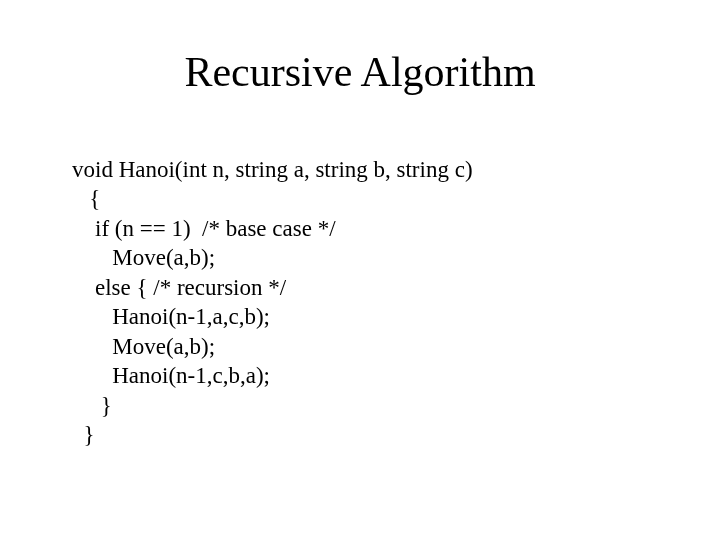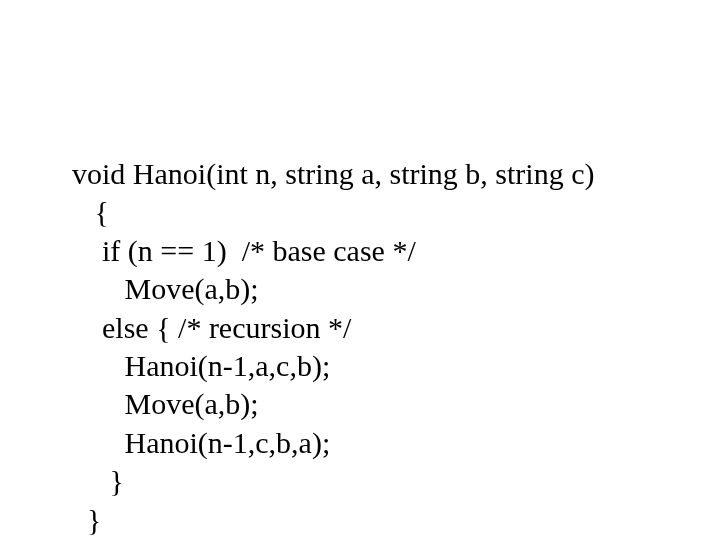--- a/index.html
+++ b/index.html
@@ -23,29 +23,30 @@
     left: 0;
     right: 0;
     text-align: center;
     font-size: 42px;
     font-weight: normal;
   }
   .body {
     position: absolute;
     top: 155px;
     left: 72px;
-    font-size: 30px;
+    font-size: 23px;
     line-height: 1.28;
     white-space: pre;
   }
 </style>
 </head>
 <body>
 
 <div class="slide">
+  <div class="title">Recursive Algorithm</div>
   <div class="body"><span>void Hanoi(int n, string a, string b, string c)</span>
 <span>   {</span>
 <span>    if (n == 1)  /* base case */</span>
 <span>       Move(a,b);</span>
 <span>    else { /* recursion */</span>
 <span>       Hanoi(n-1,a,c,b);</span>
 <span>       Move(a,b);</span>
 <span>       Hanoi(n-1,c,b,a);</span>
 <span>     }</span>
 <span>  }</span></div>

